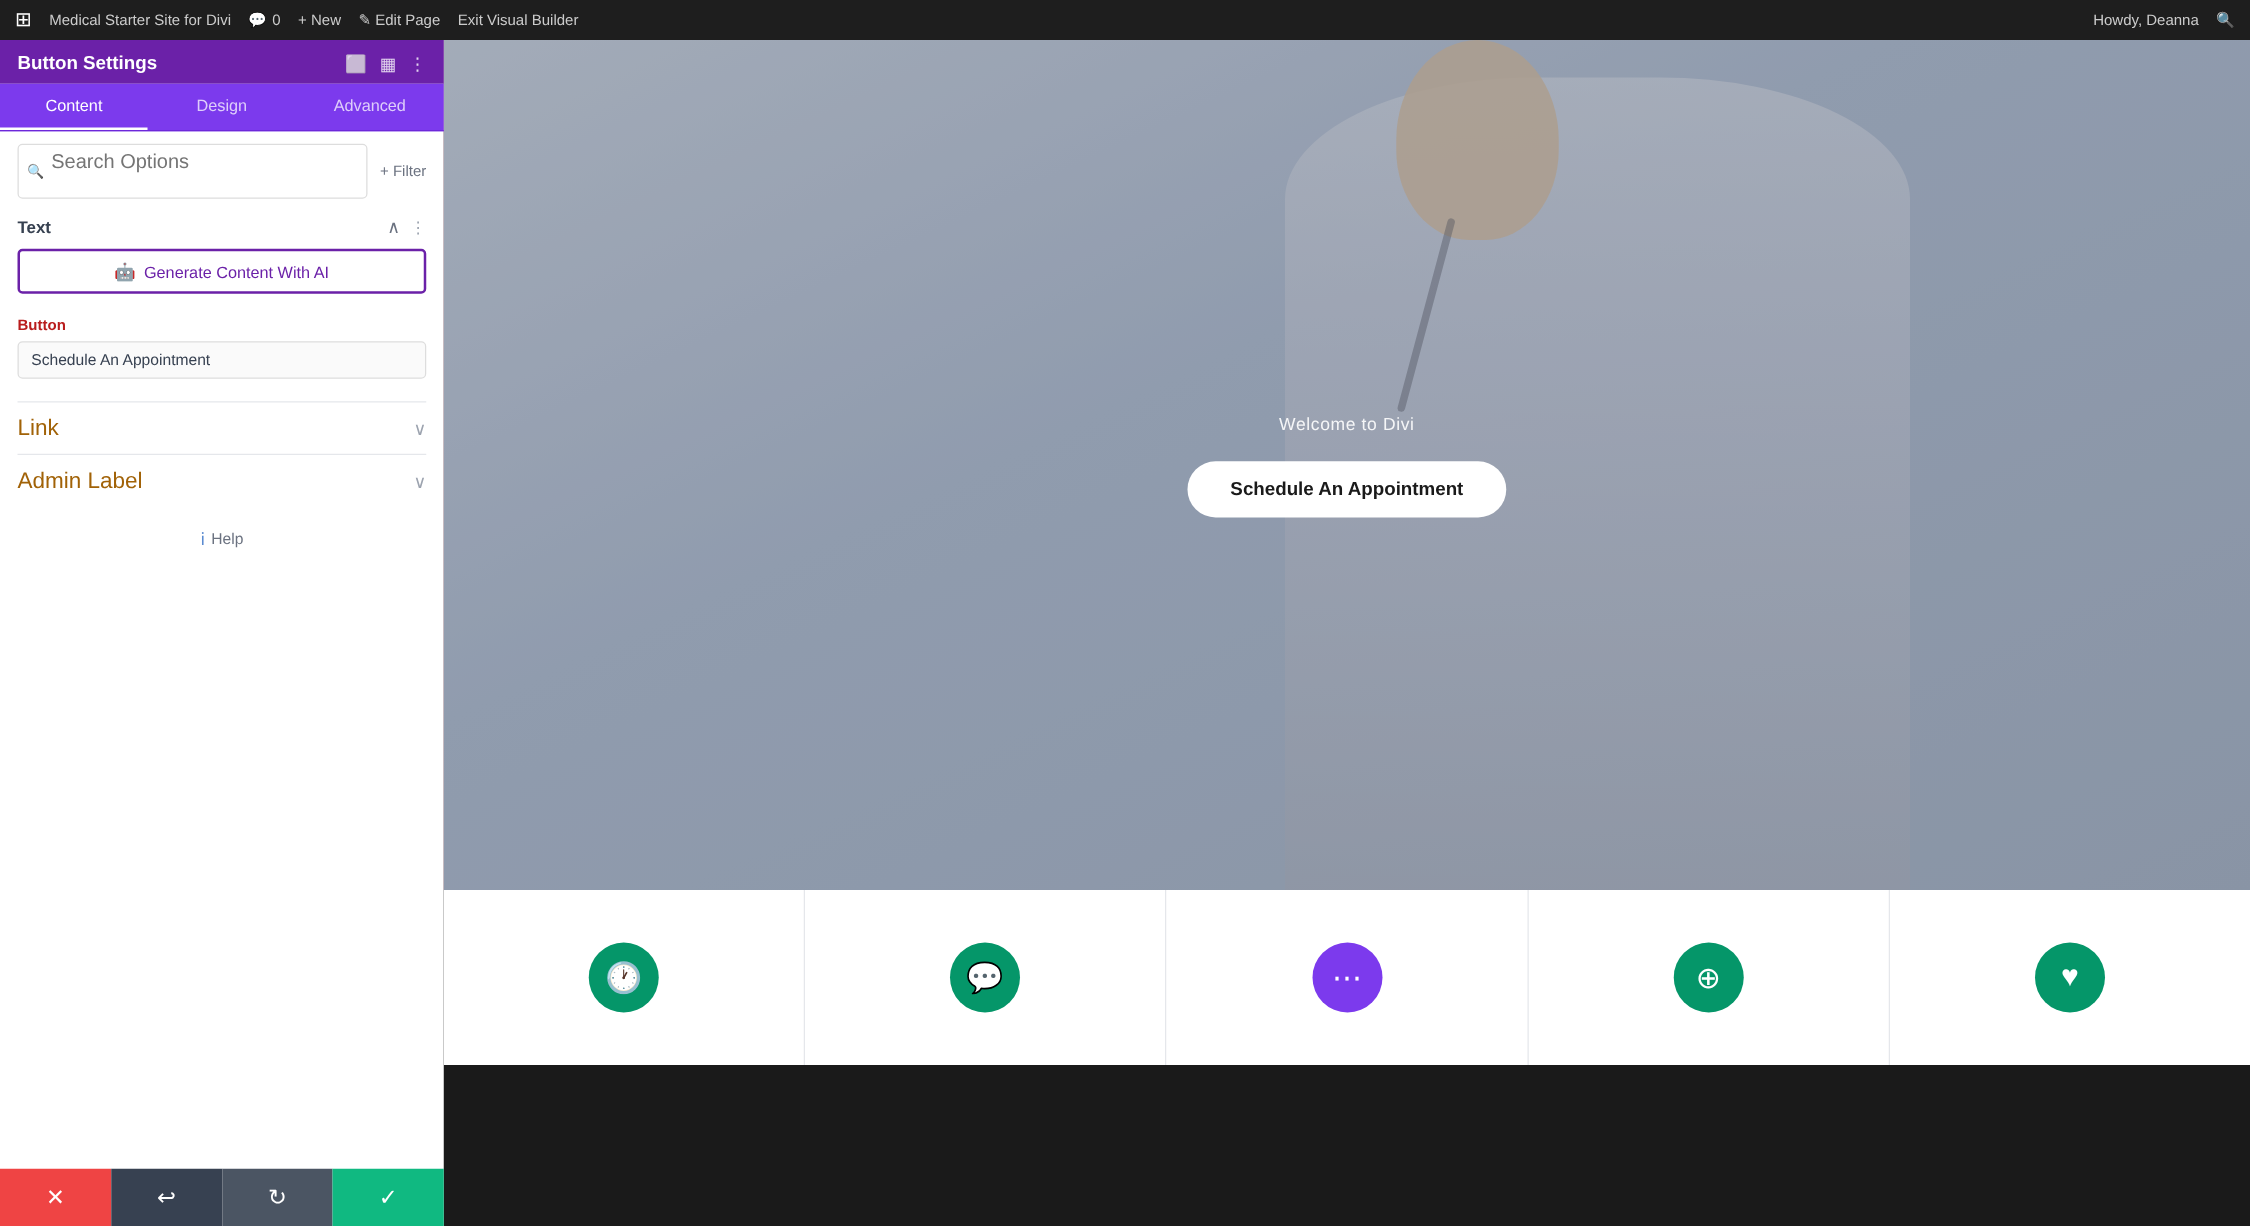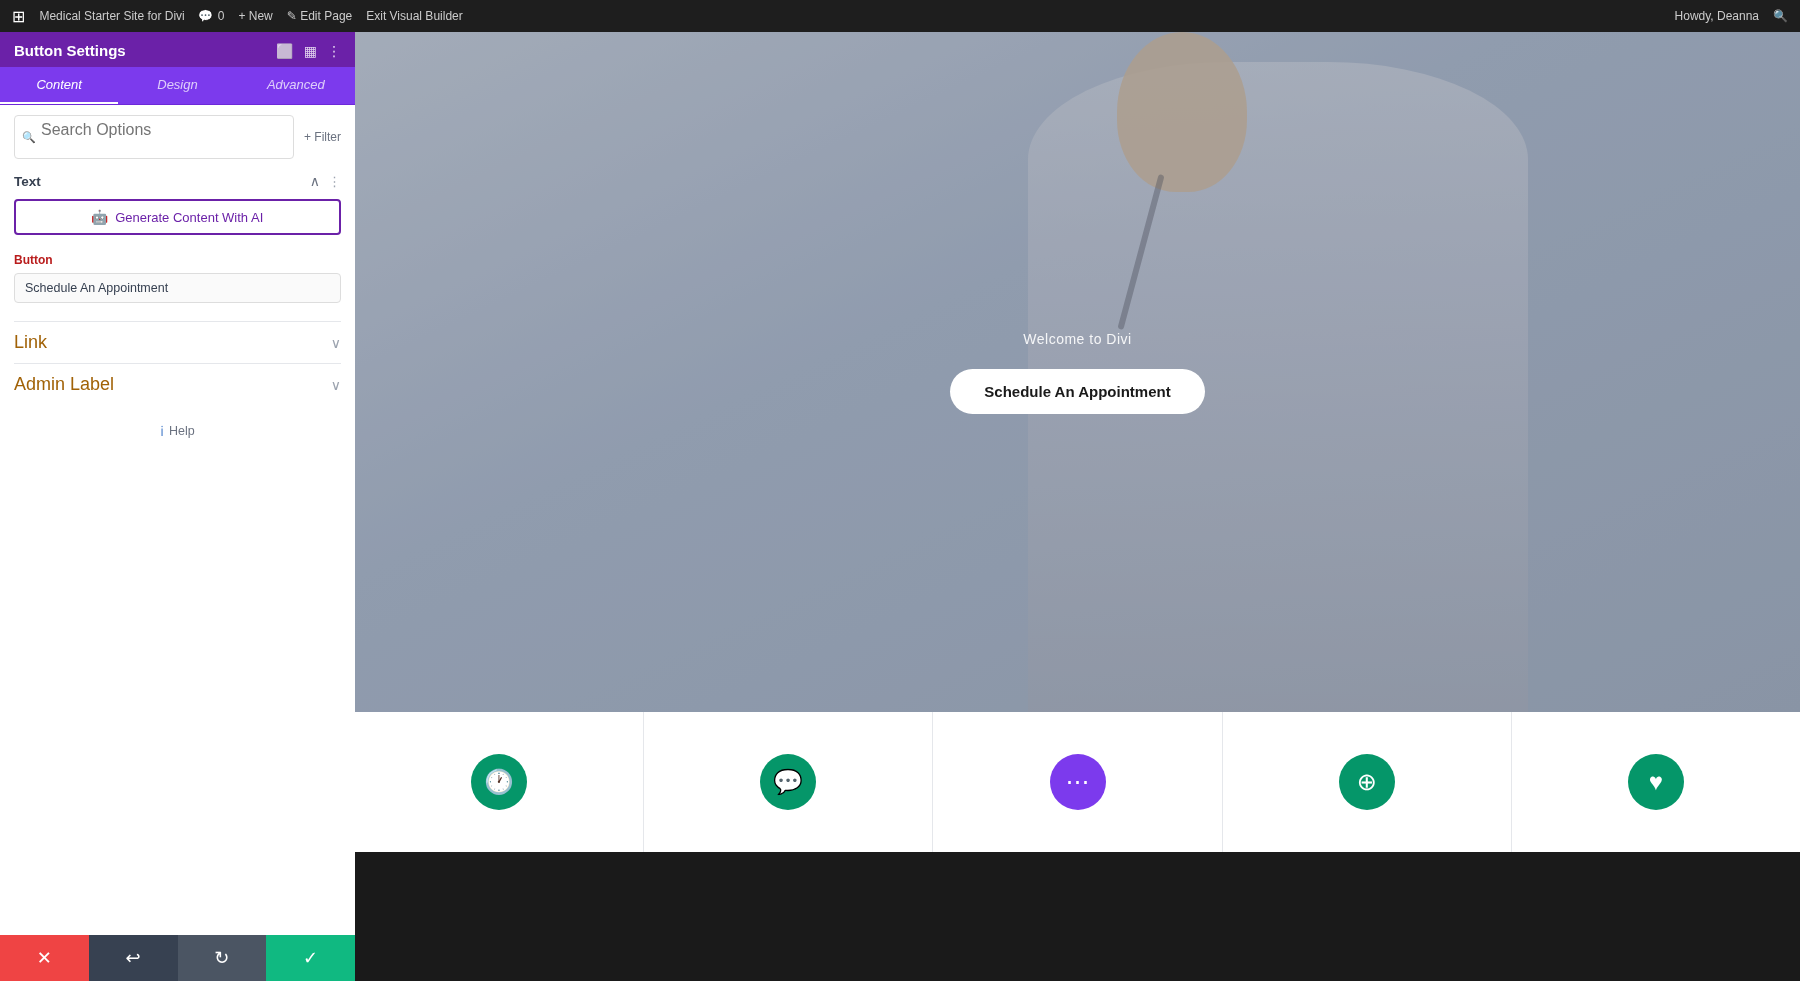--- a/index.html
+++ b/index.html
@@ -108,21 +108,20 @@
       border-bottom: 1px solid #6d28d9;
     }
     .panel-tab {
       flex: 1;
       padding: 10px 0;
       text-align: center;
       color: rgba(255,255,255,0.75);
       font-size: 13px;
       cursor: pointer;
       border-bottom: 2px solid transparent;
-      font-style: italic;
     }
     .panel-tab.active {
       color: #fff;
       border-bottom: 2px solid #fff;
       font-weight: 500;
     }
 
     
     .panel-body {
       flex: 1;

